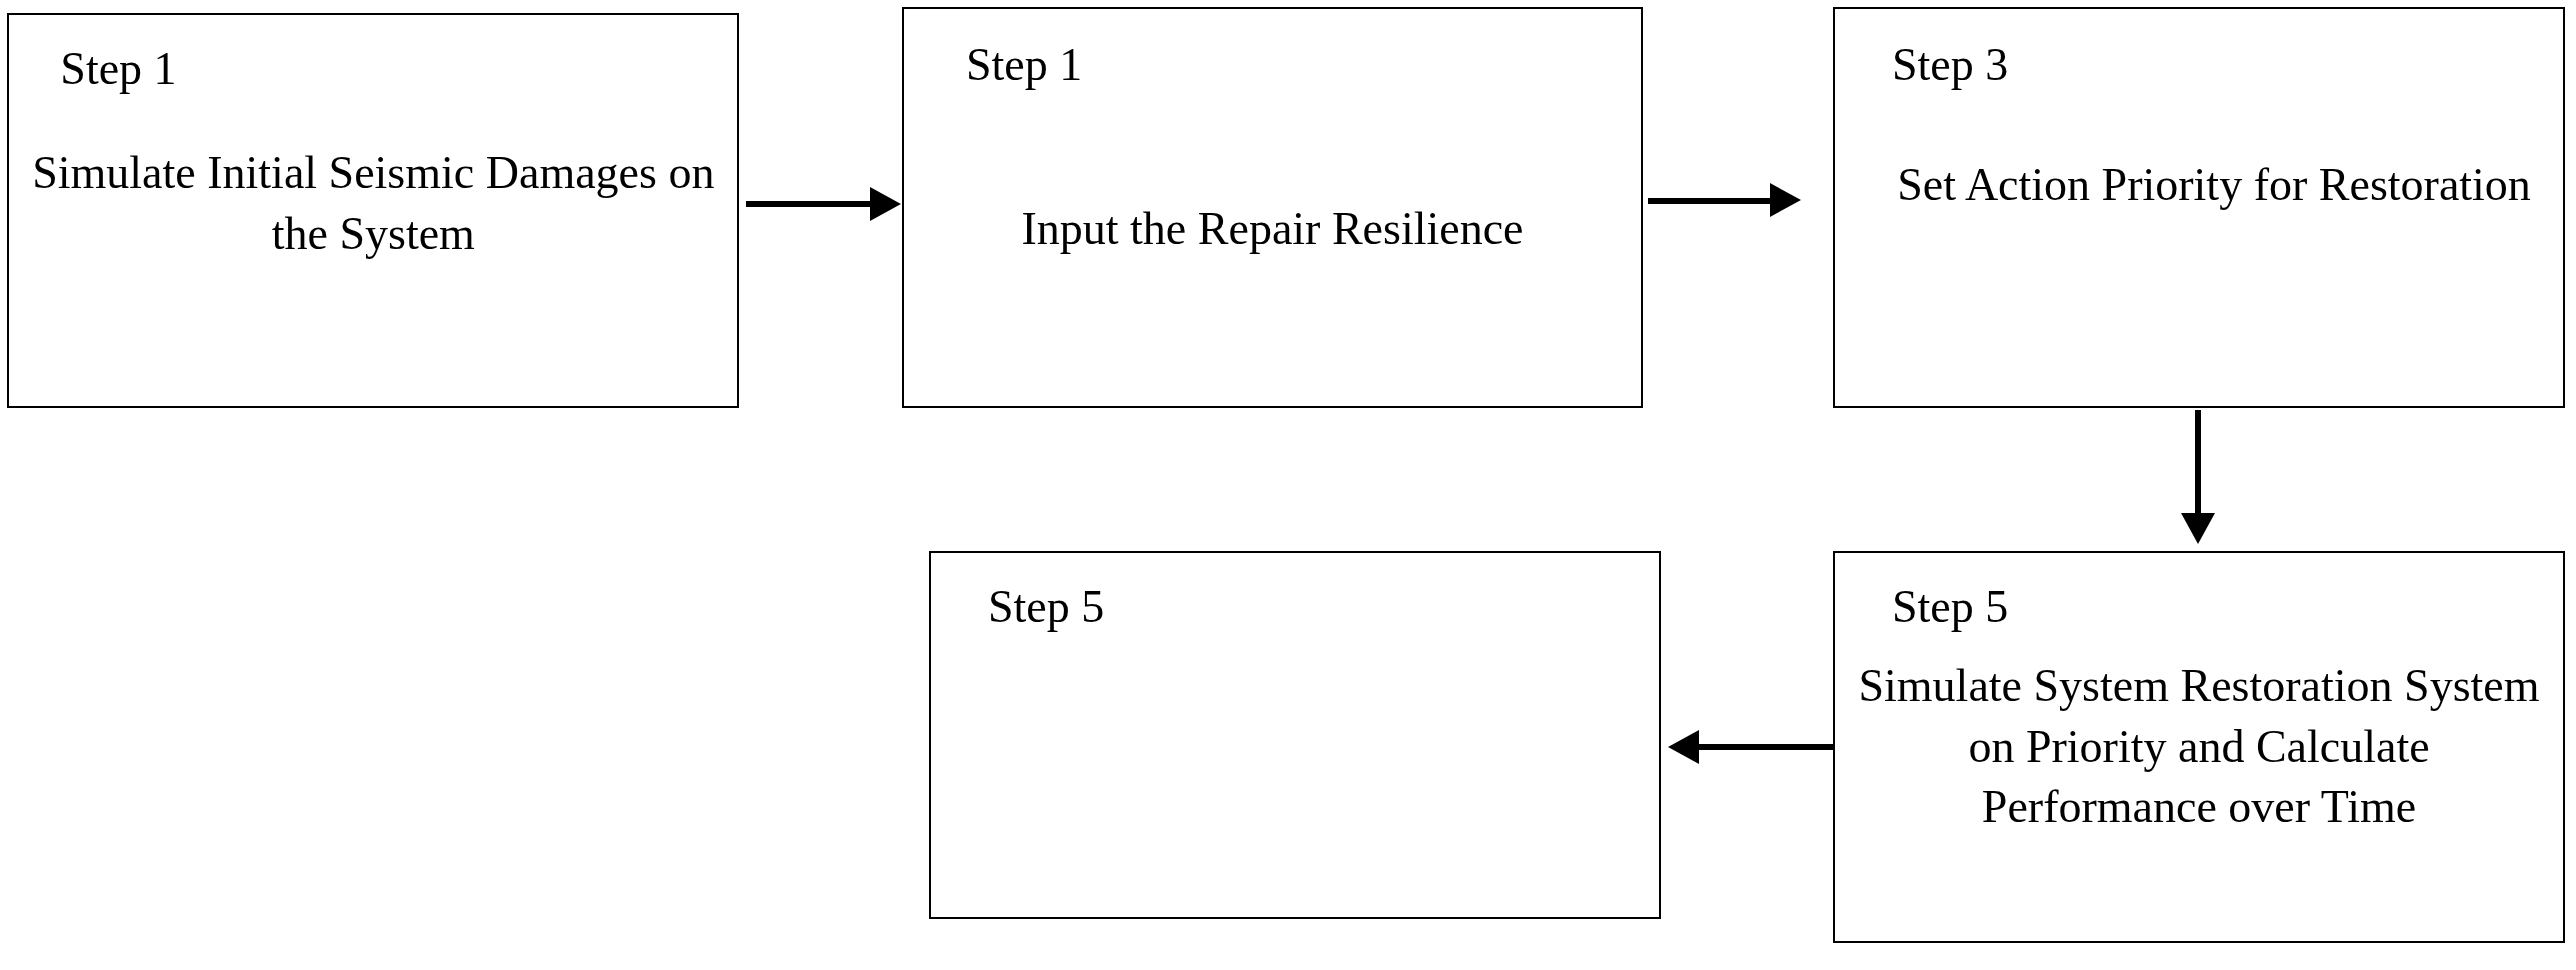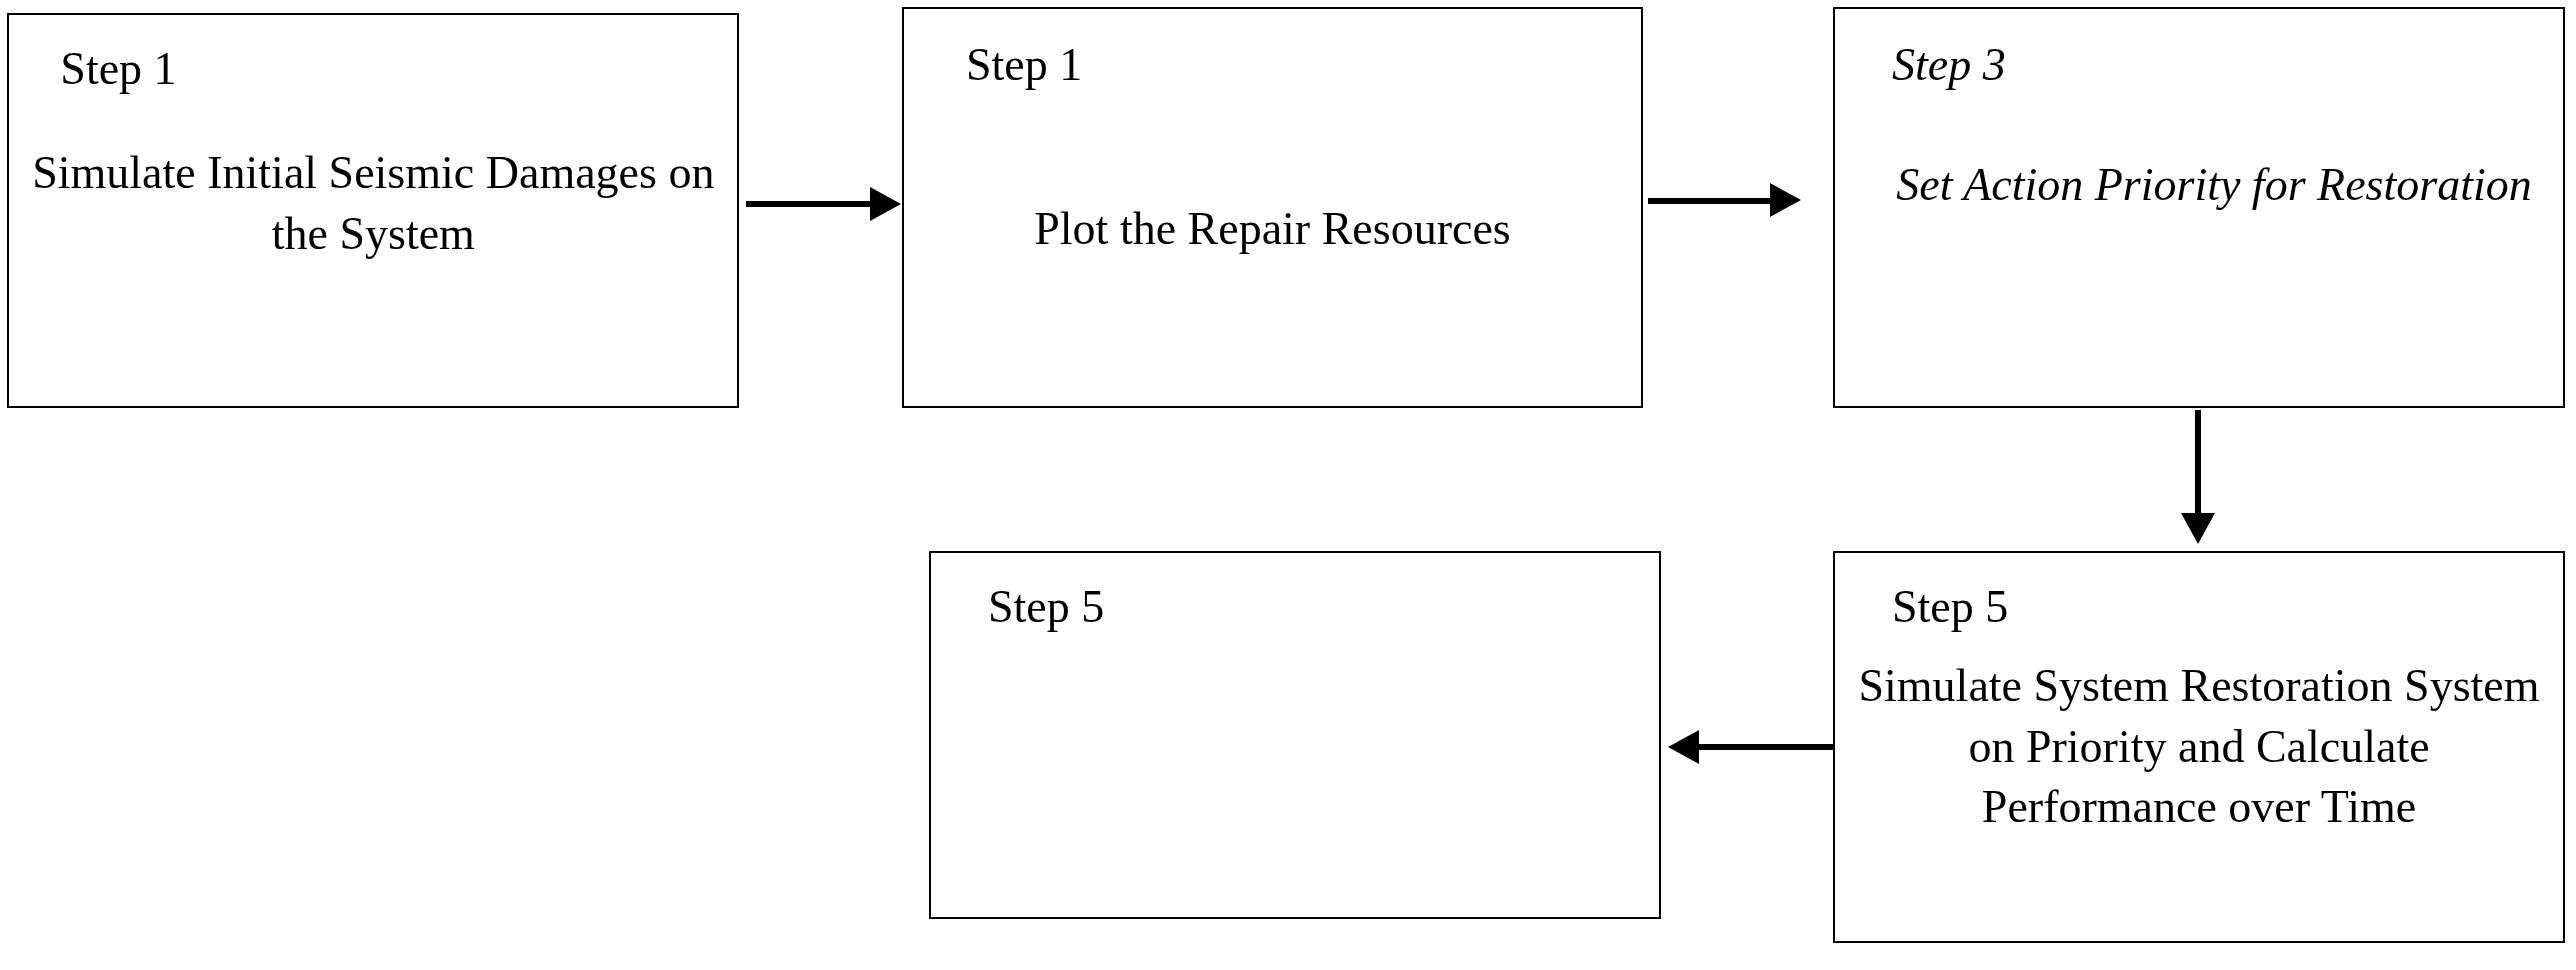--- a/index.html
+++ b/index.html
@@ -36,21 +36,21 @@
     right: 0;
     text-align: center;
     font-size: 46px;
     line-height: 1.32;
     padding: 0 15px;
     box-sizing: border-box;
   }
   
   #box1 { left: 7.3px;   top: 13px;  width: 732px;  height: 395px; }
   #box2 { left: 902px; top: 7.3px;   width: 741px;  height: 401px; }
-  #box3 { left: 1833px;top: 7.3px;   width: 732px;  height: 401px; font-style: italic; }
+  #box3 { left: 1833px;top: 7.3px;   width: 732px;  height: 401px; }
   #box4 { left: 1833px;top: 551px; width: 732px;  height: 392px; }
   #box5 { left: 929px;top: 551px; width: 732px;  height: 368px; }
 
   #box1 .step-label { left: 51px;  top: 31px; }
   #box2 .step-label { left: 62px;  top: 33px; }
   #box3 .step-label { left: 57px;  top: 33px; }
   #box4 .step-label { left: 57px;  top: 31px; }
   #box5 .step-label { left: 57px;  top: 31px; }
 
   #box1 .box-text { top: 128px; }
@@ -100,21 +100,21 @@
 
 <div id="canvas">
 
   <div class="box" id="box1">
     <div class="step-label">Step 1</div>
     <div class="box-text">Simulate  Initial Seismic Damages on the System</div>
   </div>
 
   <div class="box" id="box2">
     <div class="step-label">Step 1</div>
-    <div class="box-text">Plot the Repair Resources</div>
+    <div class="box-text">Input the Repair Resilience</div>
   </div>
 
   <div class="box" id="box3">
     <div class="step-label">Step 3</div>
     <div class="box-text">Set Action Priority for Restoration</div>
   </div>
 
   <div class="box" id="box4">
     <div class="step-label">Step 5</div>
     <div class="box-text">Simulate System Restoration System on Priority and Calculate Performance over Time</div>

